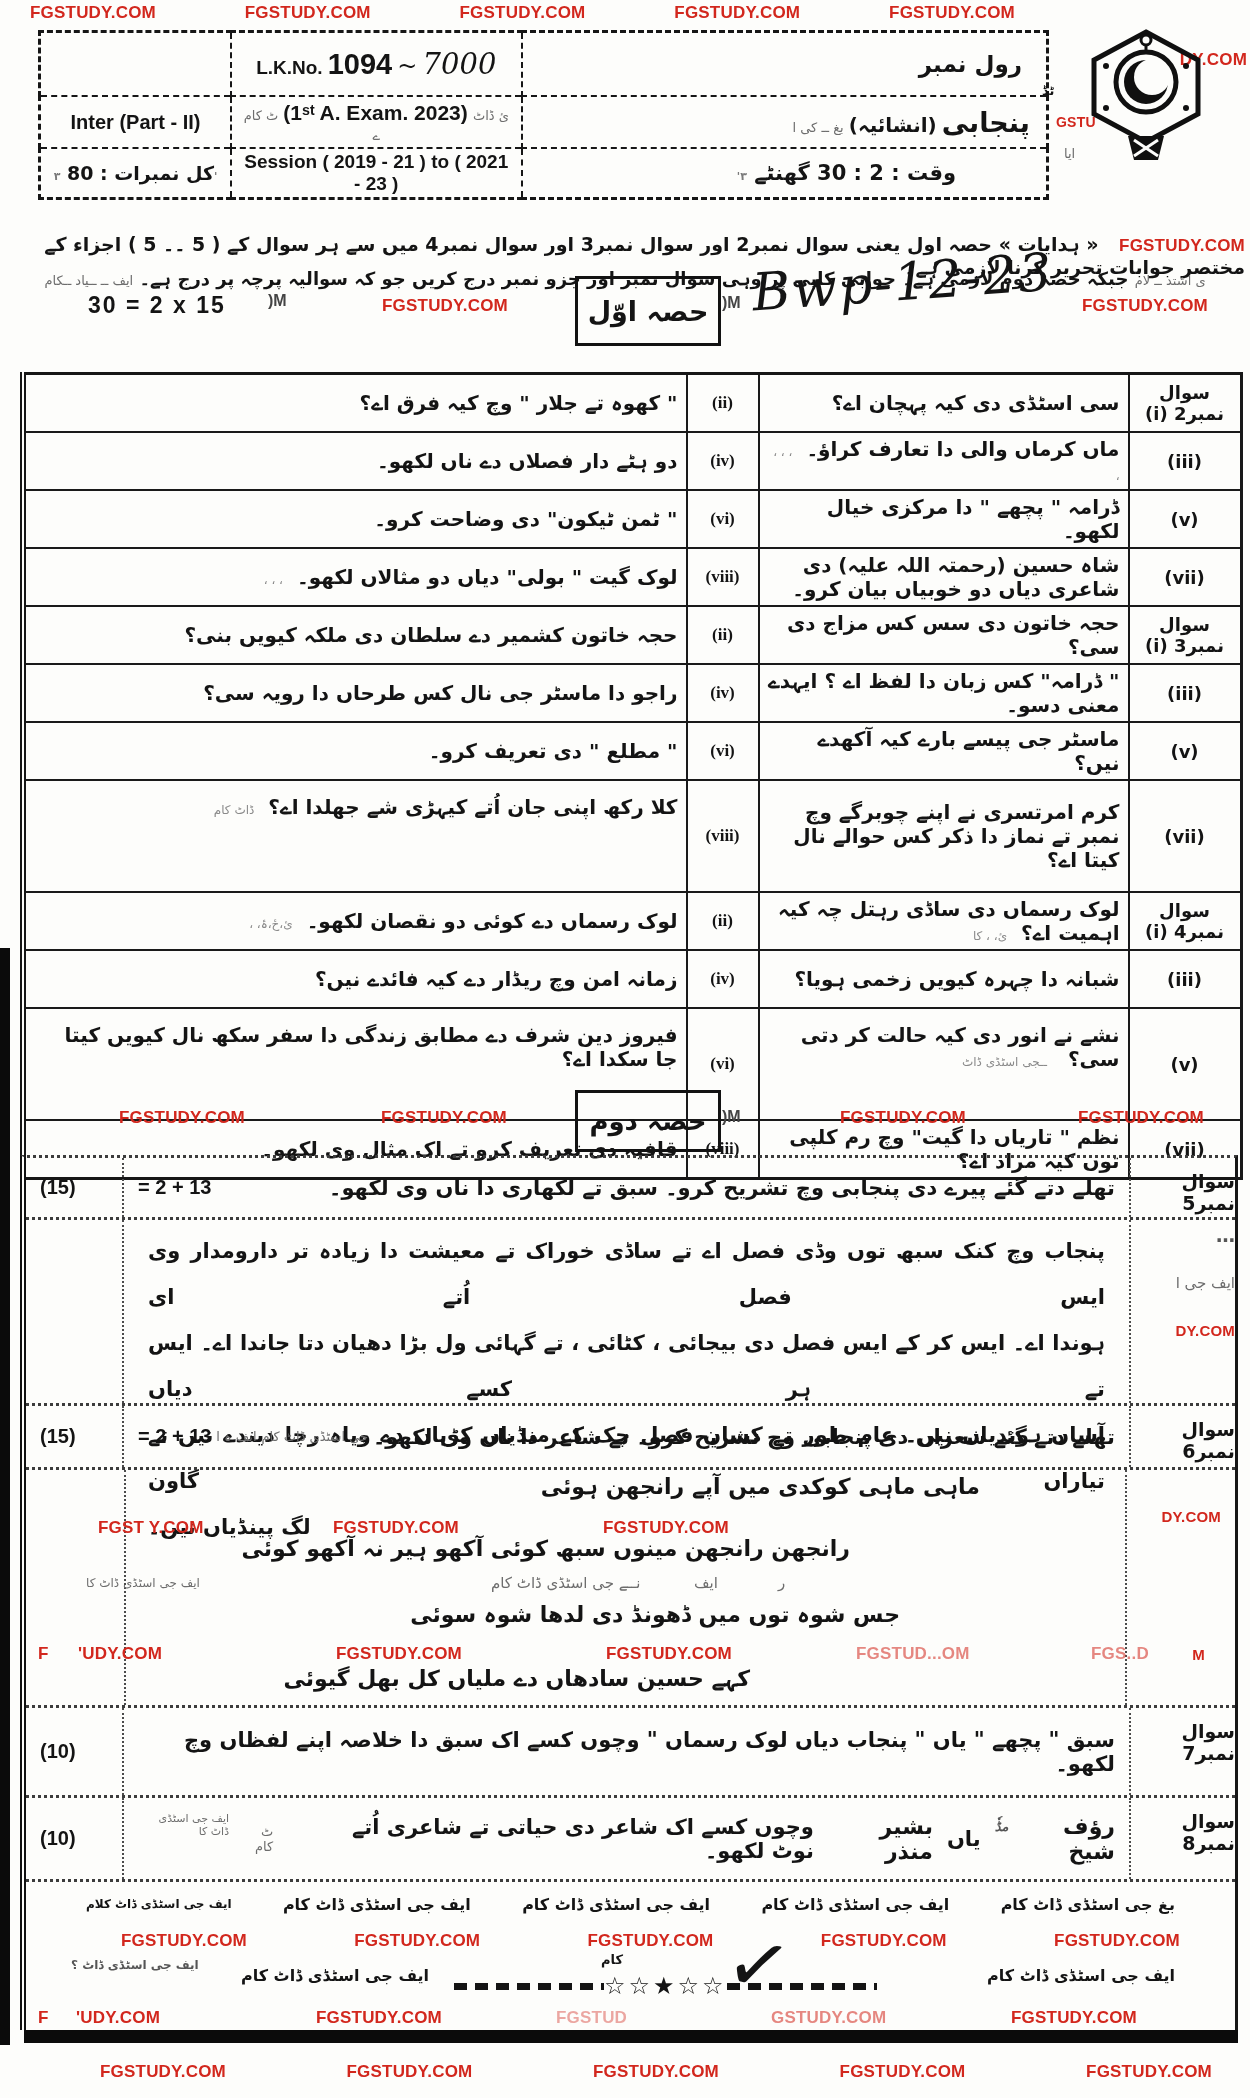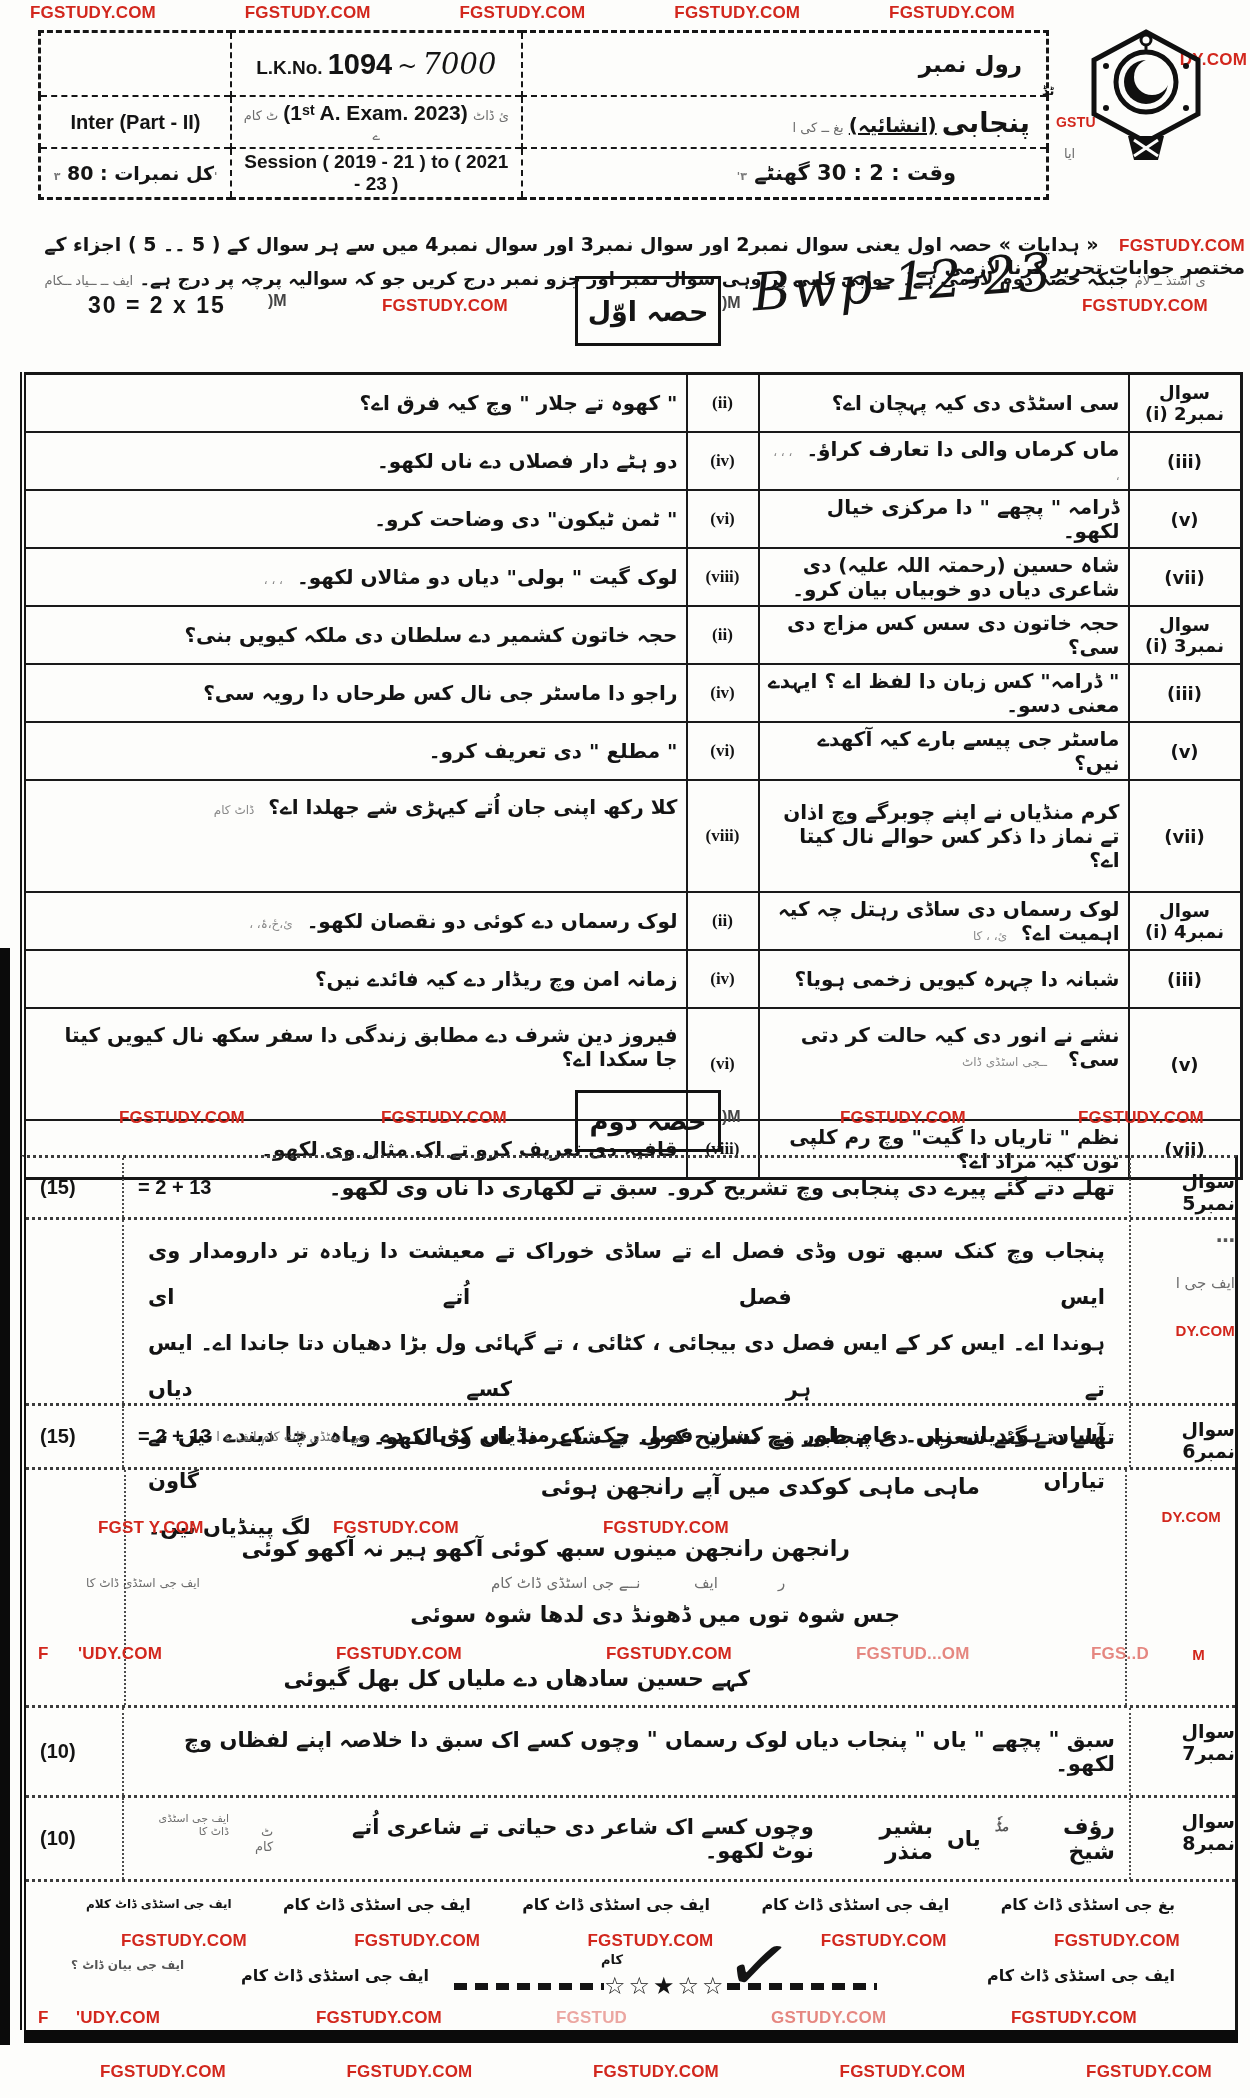--- a/index.html
+++ b/index.html
@@ -77,21 +77,21 @@
       <span class="lat" style="font-size:19px;">L.K.No.</span>
       <span class="lat" style="font-size:29px;">1094</span>
       <span class="hand" style="font-size:24px;">~</span>
       <span class="hand" style="font-size:29px;">7000</span>
     </div>
     <div class="hcell c-l h1"></div>
   </div>
   <div class="hrow">
     <div class="hcell c-r h2 urdu" style="padding-right:16px;">
       <span style="font-size:27px;font-weight:bold;">پنجابی</span>
-      <span style="font-size:20px;font-weight:bold;text-decoration:underline;">(انشائیہ)</span>
+      <span style="font-size:20px;font-weight:bold;">(انشائیہ)</span>
       <span class="faint">بغ ــ کی ا</span>
     </div>
     <div class="hcell c-m h2">
       <span class="faint urdu">ٹ کام</span>
       <span class="lat" style="font-size:21px;">(1ˢᵗ A. Exam. 2023)</span>
       <span class="faint urdu">ئ ڈاٹ ے</span>
     </div>
     <div class="hcell c-l h2">
       <span class="lat" style="font-size:20px;">Inter (Part - II)</span>
     </div>
@@ -191,21 +191,21 @@
     <div class="c ql"><span>راجو دا ماسٹر جی نال کس طرحاں دا رویہ سی؟</span></div>
   </div>
   <div class="t1r">
     <div class="c num">(v)</div>
     <div class="c qr"><span>ماسٹر جی پیسے بارے کیہ آکھدے نیں؟</span></div>
     <div class="c lbl">(vi)</div>
     <div class="c ql"><span>" مطلع " دی تعریف کرو۔</span></div>
   </div>
   <div class="t1r tall">
     <div class="c num">(vii)</div>
-    <div class="c qr"><span>کرم منڈیاں نے اپنے چوبرگے وچ اذان تے نماز دا ذکر کس حوالے نال کیتا اے؟</span></div>
+    <div class="c qr"><span>کرم امرتسری نے اپنے چوبرگے وچ نمبر تے نماز دا ذکر کس حوالے نال کیتا اے؟</span></div>
     <div class="c lbl">(viii)</div>
     <div class="c ql" style="vertical-align:top;padding-top:14px;"><span>کلا رکھ اپنی جان اُتے کیہڑی شے جھلدا اے؟</span><span class="cellfrag">ڈاٹ کام</span></div>
   </div>
   <div class="t1r">
     <div class="c num">سوال نمبر4 (i)</div>
     <div class="c qr"><span>لوک رسماں دی ساڈی رہتل چہ کیہ اہمیت اے؟</span><span class="cellfrag">ئ، ، کا</span></div>
     <div class="c lbl">(ii)</div>
     <div class="c ql"><span>لوک رسماں دے کوئی دو نقصان لکھو۔</span><span class="cellfrag">ئ،ځ،ۂ، ،</span></div>
   </div>
   <div class="t1r">
@@ -338,21 +338,21 @@
   <div style="height:30px;display:flex;justify-content:space-between;align-items:center;padding:0 55px 0 95px;">
     <span class="red">FGSTUDY.COM</span>
     <span class="red">FGSTUDY.COM</span>
     <span class="red">FGSTUDY.COM</span>
     <span class="red">FGSTUDY.COM</span>
     <span class="red">FGSTUDY.COM</span>
   </div>
   <div style="height:48px;position:relative;">
     <span class="abs fUr" style="right:60px;top:10px;">ایف جی اسٹڈی ڈاٹ کام</span>
     <span class="abs fUr" style="left:215px;top:10px;">ایف جی اسٹڈی ڈاٹ کام</span>
-    <span class="abs fUr" style="left:45px;top:2px;font-size:12px;color:#555;">ایف جی بیان ڈاٹ ؟</span>
+    <span class="abs fUr" style="left:45px;top:2px;font-size:12px;color:#555;">ایف جی اسٹڈی ڈاٹ ؟</span>
     <span class="abs urdu" style="left:575px;top:-4px;font-size:13px;font-weight:bold;">کام</span>
     <span class="abs" style="left:428px;top:16px;"><span class="dashes"></span><span class="stars">☆☆★☆☆</span><span class="dashes"></span></span>
     <span class="abs" style="left:700px;top:-30px;font-size:78px;font-weight:bold;transform:rotate(10deg);line-height:1;">✓</span>
   </div>
   <div style="height:33px;position:relative;">
     <span class="abs red" style="left:12px;top:4px;">F</span>
     <span class="abs red" style="left:50px;top:4px;">'UDY.COM</span>
     <span class="abs red" style="left:290px;top:4px;">FGSTUDY.COM</span>
     <span class="abs red op35" style="left:530px;top:4px;">FGSTUD</span>
     <span class="abs red op55" style="left:745px;top:4px;">GSTUDY.COM</span>

